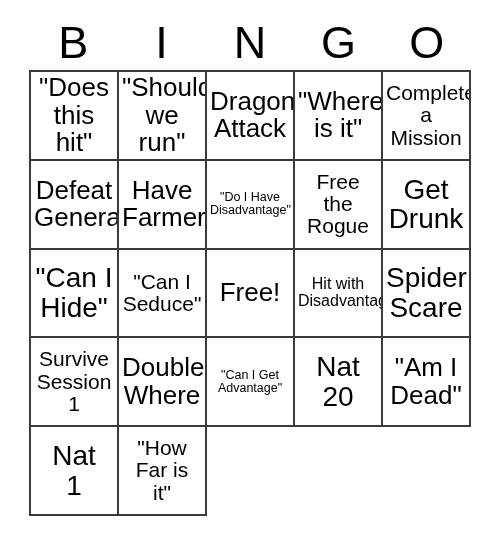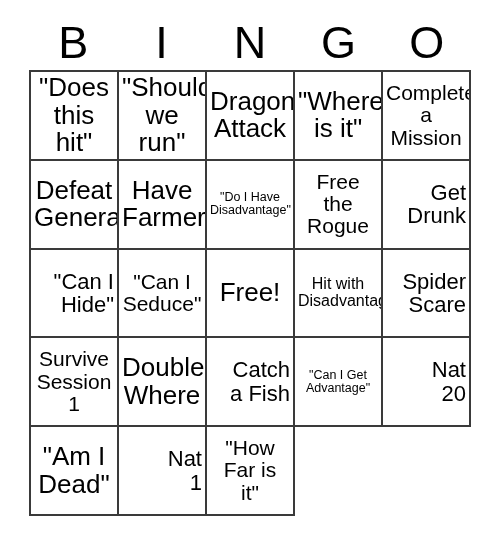--- a/index.html
+++ b/index.html
@@ -71,21 +71,21 @@
   }
   .cell-text {
     display: block;
     width: 100%;
     line-height: 1.06;
     white-space: pre-line;
     word-break: normal;
   }
 
   
-  .fs-xl   { font-size: 22px; text-align: right; }
+  .fs-xl   { font-size: 28px; }
   .fs-lg   { font-size: 26px; }
   .fs-md   { font-size: 21px; }
   .fs-sm   { font-size: 16px; }
   .fs-xs   { font-size: 12.5px; }
 
   .free-cell .cell-text { font-size: 26px; }
 </style>
 </head>
 <body>
 
@@ -163,24 +163,20 @@
       <div class="cell">
         <span class="cell-text fs-md">Survive
 Session
 1</span>
       </div>
       <div class="cell">
         <span class="cell-text fs-lg">Double
 Where</span>
       </div>
       <div class="cell">
-        <span class="cell-text fs-xl">Catch
-a Fish</span>
-      </div>
-      <div class="cell">
         <span class="cell-text fs-xs">"Can I Get
 Advantage"</span>
       </div>
       <div class="cell">
         <span class="cell-text fs-xl">Nat
 20</span>
       </div>
       <div class="cell">
         <span class="cell-text fs-lg">"Am I
 Dead"</span>

